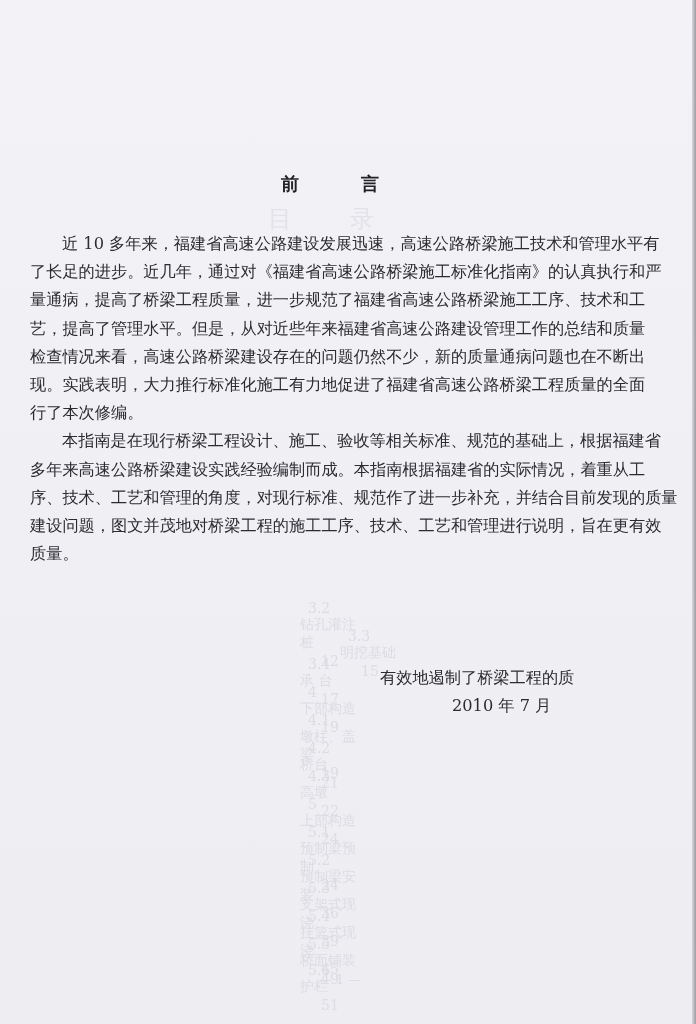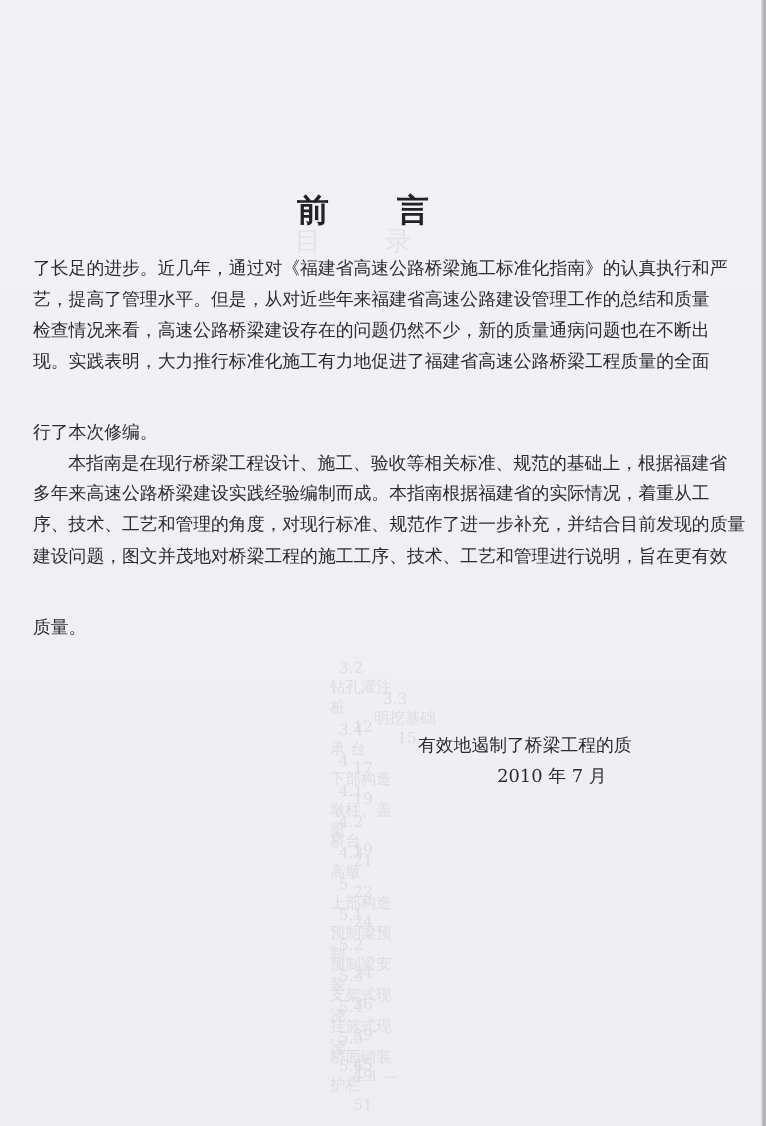--- a/index.html
+++ b/index.html
@@ -57,21 +57,21 @@
     height: 8px;
   }
   .bleed-row .pg { width: 24px; text-align: center; }
 
   .title {
     position: absolute;
     top: 172px;
     left: 0;
     width: 660px;
     text-align: center;
-    font-size: 29px;
+    font-size: 18px;
     font-weight: bold;
     color: #222226;
   }
   .title span {
     display: inline-block;
   }
   .title .gap { width: 62px; }
 
   .body-text {
     position: absolute;
@@ -84,21 +84,20 @@
     text-align: justify;
   }
   .line {
     display: block;
     white-space: nowrap;
     text-align: justify;
     text-align-last: justify;
   }
   .line.last {
     text-align-last: left;
-    margin-top: 36px;
   }
   .indent {
     padding-left: 32px;
   }
 
   .signature {
     position: absolute;
     left: 380px;
     top: 664px;
     font-size: 16.2px;
@@ -213,21 +212,23 @@
       </div>
     </div>
   <div class="page-number">— 1 —</div>
 
   <div class="title">
     <span>前</span><span class="gap"></span><span>言</span>
   </div>
 
   <div class="body-text">
     <div>
+      <span class="line indent">近 10 多年来，福建省高速公路建设发展迅速，高速公路桥梁施工技术和管理水平有</span>
       <span class="line">了长足的进步。近几年，通过对《福建省高速公路桥梁施工标准化指南》的认真执行和严</span>
+      <span class="line">量通病，提高了桥梁工程质量，进一步规范了福建省高速公路桥梁施工工序、技术和工</span>
       <span class="line">艺，提高了管理水平。但是，从对近些年来福建省高速公路建设管理工作的总结和质量</span>
       <span class="line">检查情况来看，高速公路桥梁建设存在的问题仍然不少，新的质量通病问题也在不断出</span>
       <span class="line">现。实践表明，大力推行标准化施工有力地促进了福建省高速公路桥梁工程质量的全面</span>
       <span class="line last">行了本次修编。</span>
     </div>
     <div>
       <span class="line indent">本指南是在现行桥梁工程设计、施工、验收等相关标准、规范的基础上，根据福建省</span>
       <span class="line">多年来高速公路桥梁建设实践经验编制而成。本指南根据福建省的实际情况，着重从工</span>
       <span class="line">序、技术、工艺和管理的角度，对现行标准、规范作了进一步补充，并结合目前发现的质量</span>
       <span class="line">建设问题，图文并茂地对桥梁工程的施工工序、技术、工艺和管理进行说明，旨在更有效</span>

